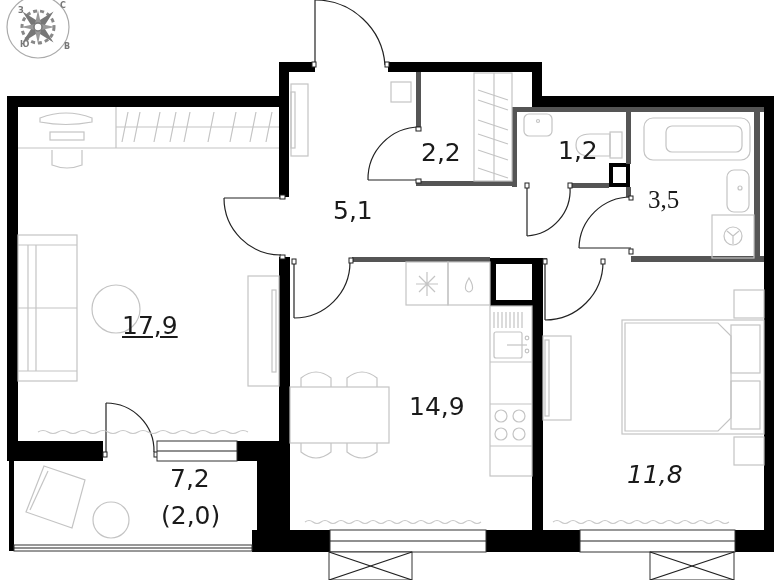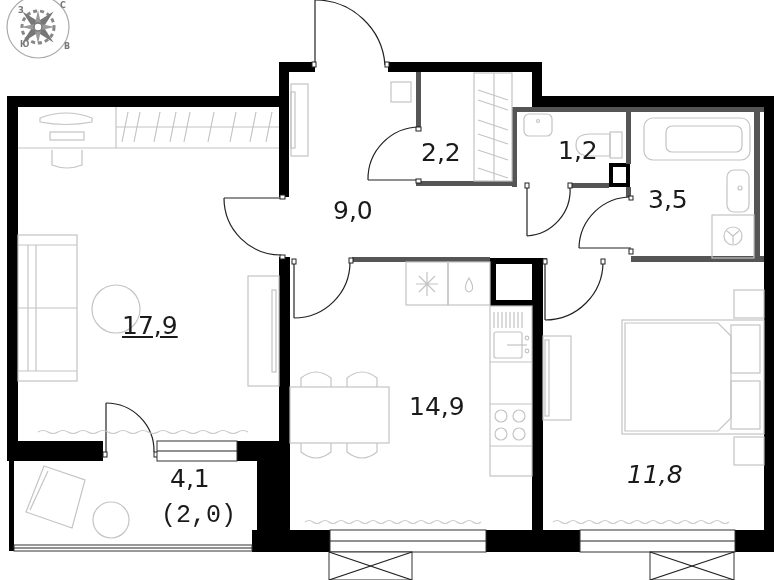--- a/index.html
+++ b/index.html
@@ -244,20 +244,20 @@
 </svg>
 
 <div class="compass">
   <span class="compass-letter" style="left:10px; top:4px;">З</span>
   <span class="compass-letter" style="left:52px; top:-1px;">С</span>
   <span class="compass-letter" style="left:12px; top:38px;">Ю</span>
   <span class="compass-letter" style="left:56px; top:40px;">В</span>
 </div>
 
 <div class="room-label" style="left:122px; top:313px;text-decoration:underline;">17,9</div>
-<div class="room-label" style="left:333px; top:198px;">9,0</div>
+<div class="room-label" style="left:333px; top:198px;">5,1</div>
 <div class="room-label" style="left:421px; top:140px;">2,2</div>
 <div class="room-label" style="left:526px; top:138px;margin-left:32px;">1,2</div>
-<div class="room-label" style="left:648px; top:187px;">3,5</div>
+<div class="room-label" style="left:648px; top:187px;font-family:Liberation Serif, serif;">3,5</div>
 <div class="room-label" style="left:409px; top:394px;">14,9</div>
 <div class="room-label" style="left:627px; top:462px;font-style:italic;">11,8</div>
-<div class="room-label" style="left:170px; top:466px;">4,1</div>
-<div class="room-label" style="left:161px; top:503px;font-family:Liberation Mono, monospace;">(2,0)</div>
+<div class="room-label" style="left:170px; top:466px;">7,2</div>
+<div class="room-label" style="left:161px; top:503px;">(2,0)</div>
 
 </body></html>

